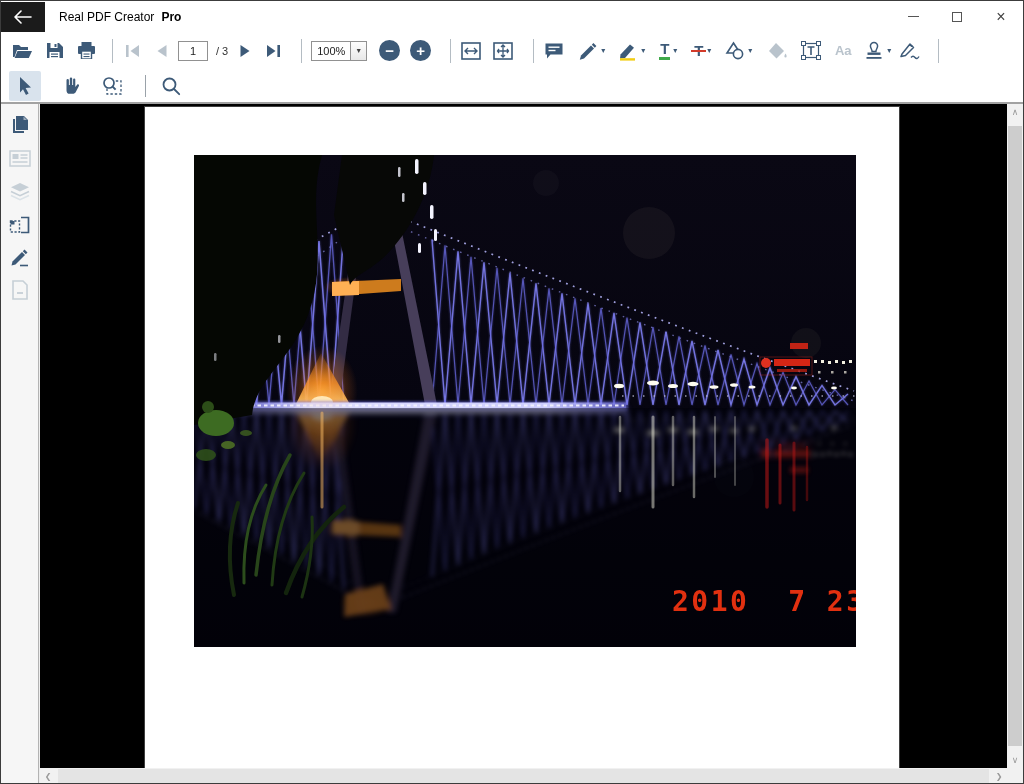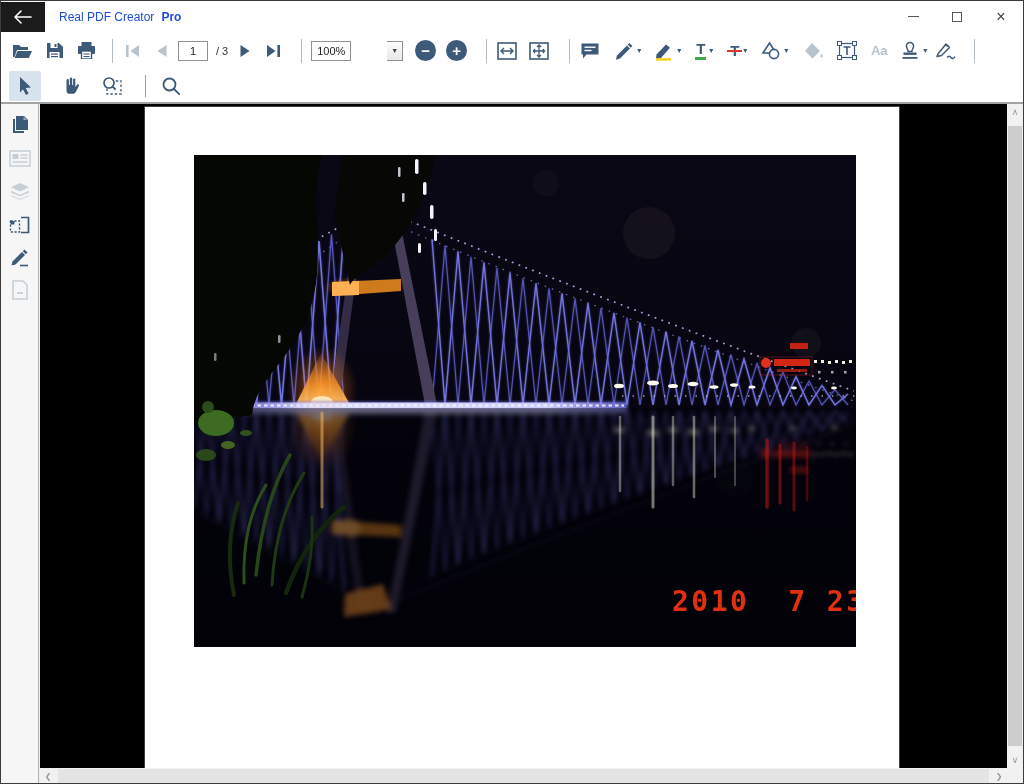--- a/index.html
+++ b/index.html
@@ -3,41 +3,41 @@
 <meta charset="utf-8">
 <style>
   * { margin:0; padding:0; box-sizing:border-box; }
   html,body { width:1024px; height:784px; background:#888; }
   body { font-family:"Liberation Sans", sans-serif; }
   .window { position:relative; width:1024px; height:784px; background:#fff; border:1px solid #3c3c3c; overflow:hidden; }
 
   
   .titlebar { position:relative; height:31px; background:#fff; display:flex; align-items:center; }
   .back-btn { width:44px; height:30px; background:#1b1b1b; display:flex; align-items:center; justify-content:center; cursor:pointer; flex:none; }
-  .title { margin-left:14px; font-size:12px; color:#1d4ed8; display:flex; align-items:baseline; gap:7px; }
+  .title { margin-left:14px; font-size:12px; color:#000000; display:flex; align-items:baseline; gap:7px; }
   .title .pro { font-weight:bold; font-weight:600; }
   .win-controls { margin-left:auto; display:flex; height:100%; }
   .win-btn { width:44px; height:100%; display:flex; align-items:center; justify-content:center; color:#555; cursor:pointer; }
   .glyph-min { width:11px; border-top:1px solid #555; display:block; }
   .glyph-max { width:10px; height:10px; border:1px solid #555; display:block; }
   .glyph-close { font-size:16px; line-height:1; color:#444; }
 
   
   .toolbar { display:flex; align-items:center; background:#fff; }
   .toolbar-main { height:37px; padding-left:10px; }
   .toolbar-tools { height:35px; padding-left:8px; border-bottom:2px solid #a2a2a2; }
   .tb { height:26px; min-width:22px; display:flex; align-items:center; justify-content:center; cursor:pointer; flex:none; }
   .sep { width:1px; height:24px; background:#b4bcc3; margin:0 9px; flex:none; }
   .sep2 { width:1px; height:22px; background:#9aa2a9; margin:0 10px; flex:none; }
   .caret { font-size:8px; color:#3d5a78; margin-left:3px; }
   .pagebox, .zoombox { height:20px; border:1px solid #919191; background:#fff; font-size:11px; color:#222; text-align:center; }
   .pagebox { width:30px; }
   .zoombox { width:40px; }
   .slash { font-size:11px; color:#333; margin:0 6px 0 4px; }
-  .zoomcombo { display:flex; height:20px; flex:none;gap:36px; }
+  .zoomcombo { display:flex; height:20px; flex:none; }
   .zoomdrop { width:16px; height:20px; border:1px solid #919191; border-left:none; background:linear-gradient(#fdfdfd,#e8e8e8); display:flex; align-items:center; justify-content:center; font-size:7px; color:#444; cursor:pointer; }
   .circle-btn { width:21px; height:21px; border-radius:50%; background:#3d5a78; color:#fff; display:flex; align-items:center; justify-content:center; font-size:15px; font-weight:bold; line-height:0; cursor:pointer; flex:none; }
   .tglyph { font-size:15px; font-weight:bold; color:#3d5a78; line-height:1; }
   .t-under { border-bottom:3px solid #3faa4a; padding:0 1px 1px; }
   .t-strike { position:relative; padding:0 1px; }
   .t-strike::after { content:""; position:absolute; left:-2px; right:-2px; top:45%; height:2px; background:#d23a2a; }
   .aa { font-size:13px; font-weight:bold; color:#b9c3cc; }
   .tool-active { background:#d9e3ed; border-radius:2px; }
   .mr4{margin-right:4px}.mr6{margin-right:6px}.mr8{margin-right:8px}.mr10{margin-right:10px}
   .mr12{margin-right:12px}.mr14{margin-right:14px}

